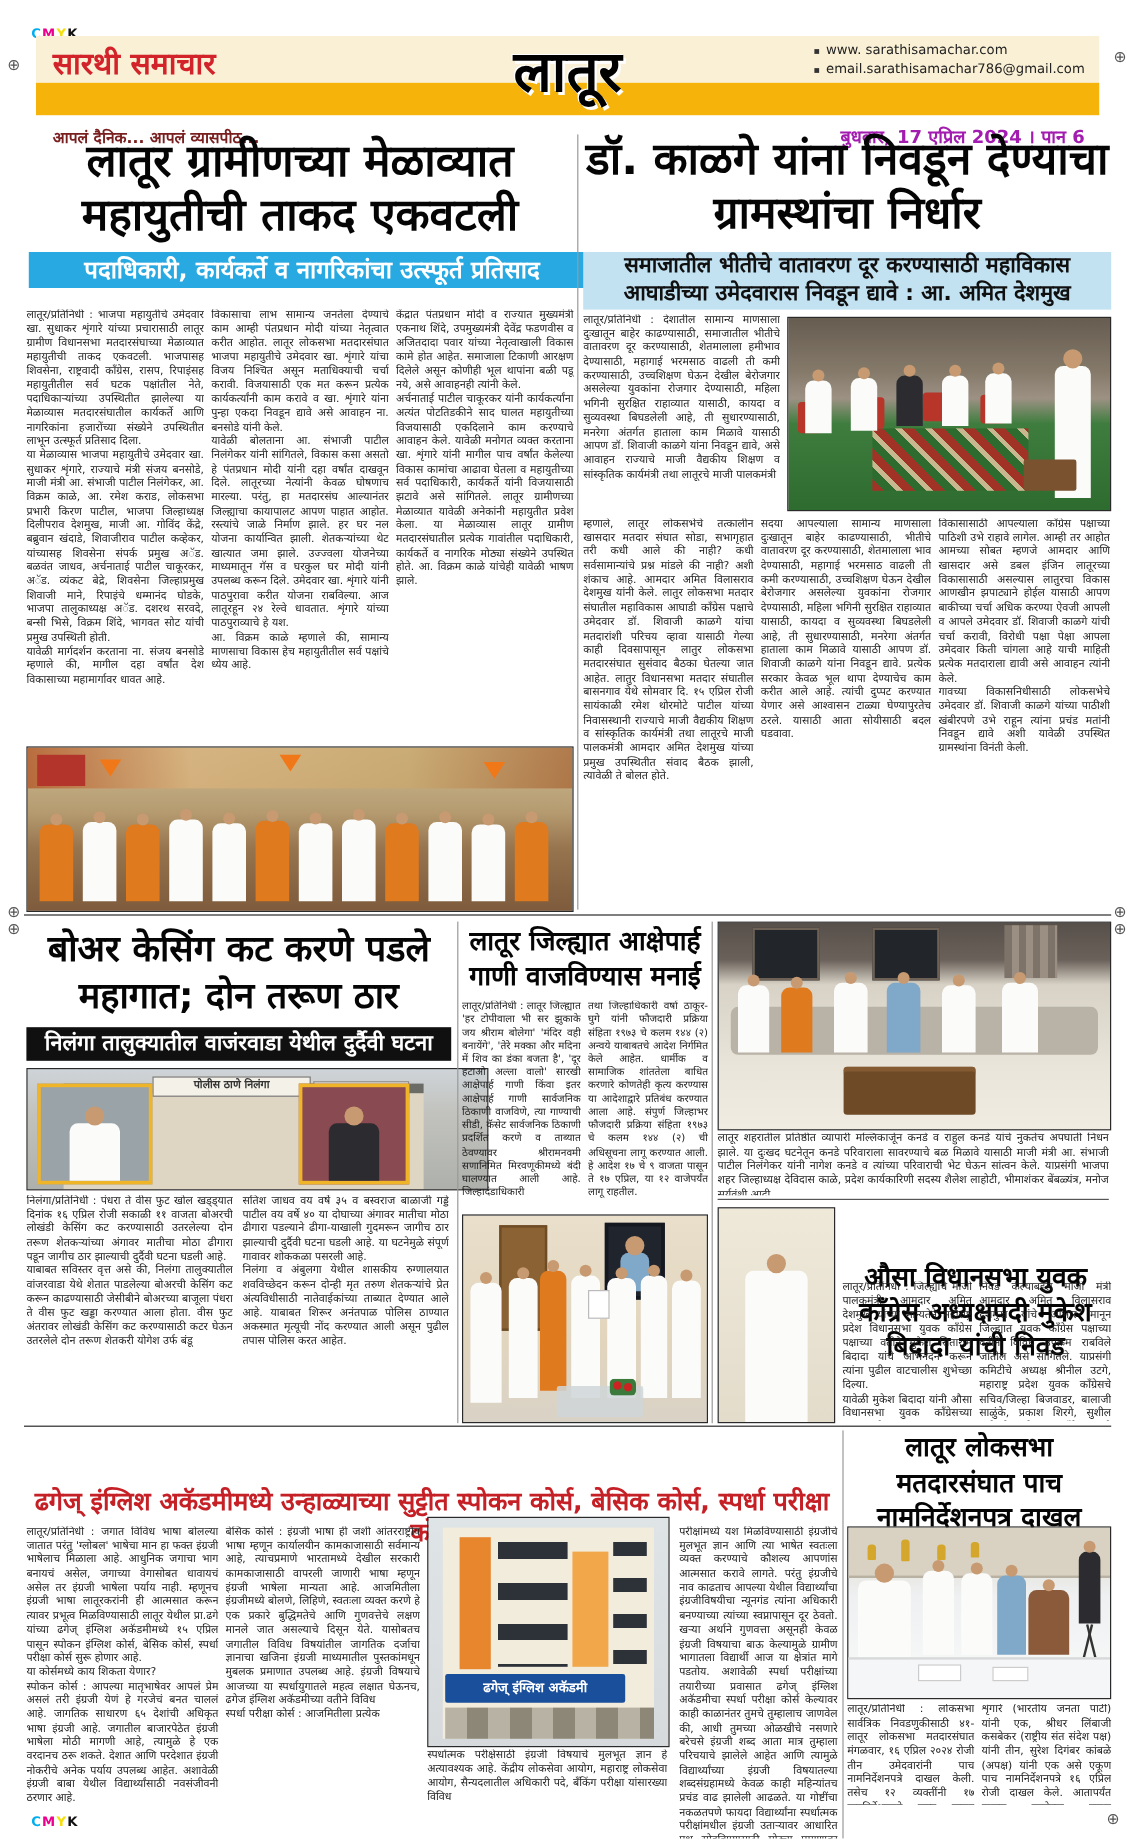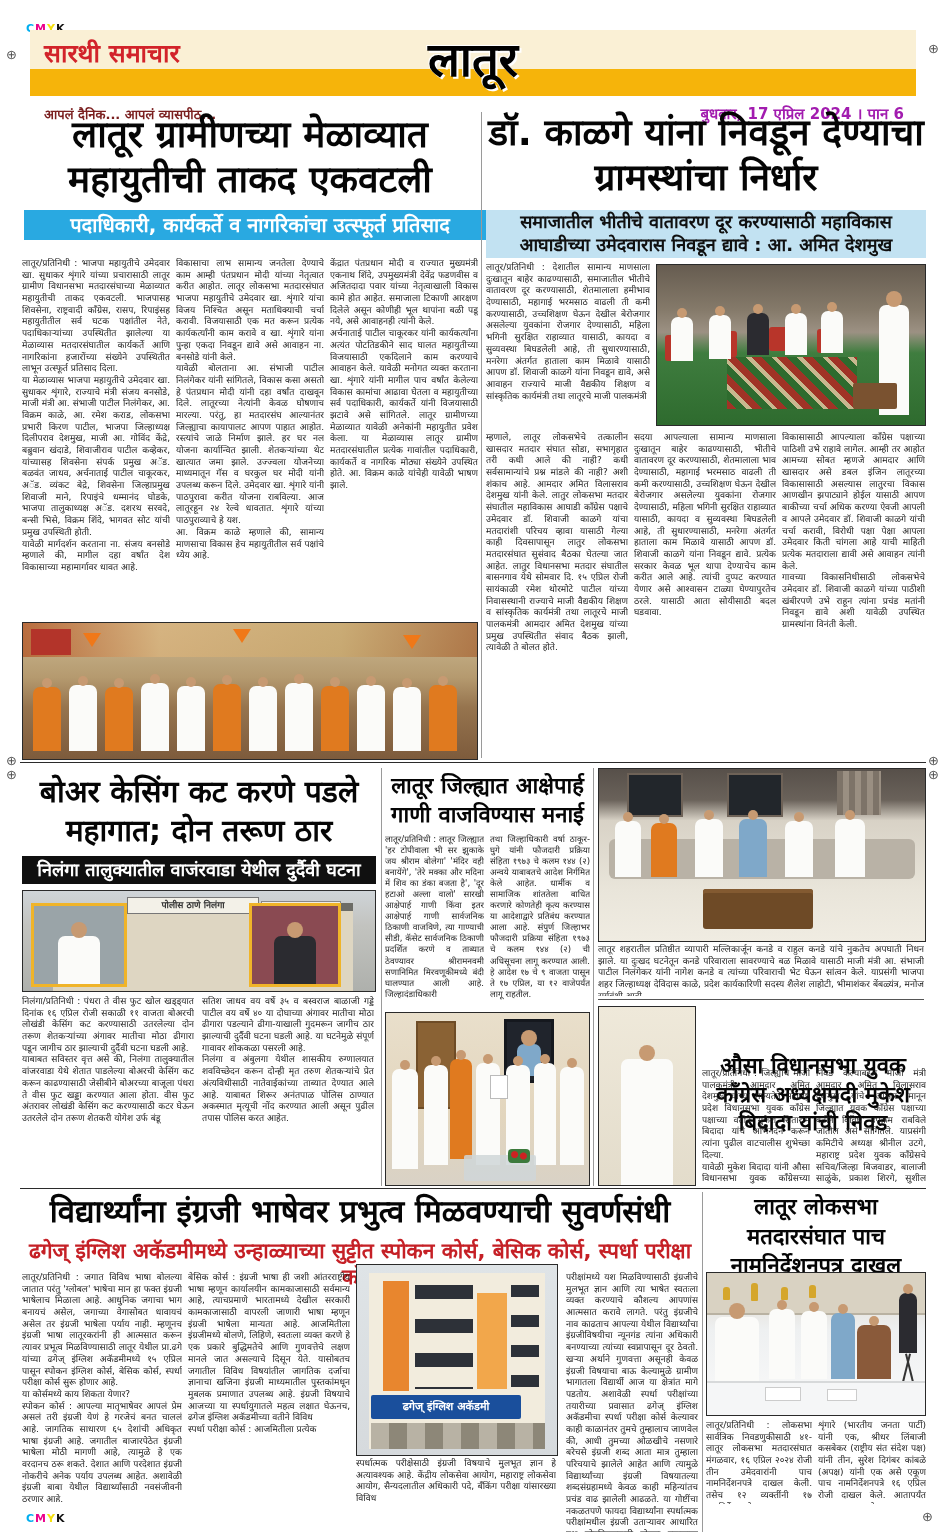--- a/index.html
+++ b/index.html
@@ -70,20 +70,24 @@
   <span class="regmark" style="left:6px;top:768px">⊕</span>
   <span class="regmark" style="left:928px;top:754px">⊕</span>
   <span class="regmark" style="left:928px;top:768px">⊕</span>
   <span class="regmark" style="left:922px;top:1510px">⊕</span>
 
   <div class="masthead">
     <div class="mh-top"></div>
     <div class="mh-bar"></div>
     <div class="nameplate">सारथी समाचार</div>
     <div class="city-title">लातूर</div>
+    <div class="contacts">
+      <div class="contact-line">www. sarathisamachar.com</div>
+      <div class="contact-line">email.sarathisamachar786@gmail.com</div>
+    </div>
     <div class="mh-bar" style="background:none;margin-top:32px;">
       <div class="tagline">आपलं दैनिक... आपलं व्यासपीठ...</div>
       <div class="dateline">बुधवार, 17 एप्रिल 2024 । पान 6</div>
     </div>
   </div>
 
   <div class="hl" style="left:20px;top:112px;width:460px;font-size:37px;line-height:1.22;">लातूर ग्रामीणच्या मेळाव्यात महायुतीची ताकद एकवटली</div>
   <div class="bar-blue" style="left:24px;top:210px;width:472px;height:30px;font-size:20px;line-height:30px;">पदाधिकारी, कार्यकर्ते व नागरिकांचा उत्स्फूर्त प्रतिसाद</div>
   <div class="bodytext" style="left:22px;top:258px;width:148px;height:360px;">लातूर/प्रतिनिधी : भाजपा महायुतीचे उमेदवार खा. सुधाकर शृंगारे यांच्या प्रचारासाठी लातूर ग्रामीण विधानसभा मतदारसंघाच्या मेळाव्यात महायुतीची ताकद एकवटली. भाजपासह शिवसेना, राष्ट्रवादी काँग्रेस, रासप, रिपाइंसह महायुतीतील सर्व घटक पक्षांतील नेते, पदाधिकाऱ्यांच्या उपस्थितीत झालेल्या या मेळाव्यास मतदारसंघातील कार्यकर्ते आणि नागरिकांना हजारोंच्या संख्येने उपस्थितीत लाभून उत्स्फूर्त प्रतिसाद दिला.
 या मेळाव्यास भाजपा महायुतीचे उमेदवार खा. सुधाकर शृंगारे, राज्याचे मंत्री संजय बनसोडे, माजी मंत्री आ. संभाजी पाटील निलंगेकर, आ. विक्रम काळे, आ. रमेश कराड, लोकसभा प्रभारी किरण पाटील, भाजपा जिल्हाध्यक्ष दिलीपराव देशमुख, माजी आ. गोविंद केंद्रे, बब्रुवान खंदाडे, शिवाजीराव पाटील कव्हेकर, यांच्यासह शिवसेना संपर्क प्रमुख अॅड. बळवंत जाधव, अर्चनाताई पाटील चाकूरकर, अॅड. व्यंकट बेद्रे, शिवसेना जिल्हाप्रमुख शिवाजी माने, रिपाइंचे धम्मानंद घोडके, भाजपा तालुकाध्यक्ष अॅड. दशरथ सरवदे, बन्सी भिसे, विक्रम शिंदे, भागवत सोट यांची प्रमुख उपस्थिती होती.
@@ -138,21 +142,21 @@
   <div class="bodytext" style="left:486px;top:432px;width:142px;height:326px;">म्हणाले, लातूर लोकसभेचे तत्कालीन खासदार मतदार संघात सोडा, सभागृहात तरी कधी आले की नाही? कधी सर्वसामान्यांचे प्रश्न मांडले की नाही? अशी शंकाच आहे. आमदार अमित विलासराव देशमुख यांनी केले. लातुर लोकसभा मतदार संघातील महाविकास आघाडी काँग्रेस पक्षाचे उमेदवार डॉ. शिवाजी काळगे यांचा मतदारांशी परिचय व्हावा यासाठी गेल्या काही दिवसापासून लातुर लोकसभा मतदारसंघात सुसंवाद बैठका घेतल्या जात आहेत. लातुर विधानसभा मतदार संघातील बासनगाव येथे सोमवार दि. १५ एप्रिल रोजी सायंकाळी रमेश थोरमोटे पाटील यांच्या निवासस्थानी राज्याचे माजी वैद्यकीय शिक्षण व सांस्कृतिक कार्यमंत्री तथा लातूरचे माजी पालकमंत्री आमदार अमित देशमुख यांच्या प्रमुख उपस्थितीत संवाद बैठक झाली, त्यावेळी ते बोलत होते.</div>
   <div class="bodytext" style="left:634px;top:432px;width:142px;height:326px;">सदया आपल्याला सामान्य माणसाला दुःखातून बाहेर काढण्यासाठी, भीतीचे वातावरण दूर करण्यासाठी, शेतमालाला भाव देण्यासाठी, महागाई भरमसाठ वाढली ती कमी करण्यासाठी, उच्चशिक्षण घेऊन देखील बेरोजगार असलेल्या युवकांना रोजगार देण्यासाठी, महिला भगिनी सुरक्षित राहाव्यात यासाठी, कायदा व सुव्यवस्था बिघडलेली आहे, ती सुधारण्यासाठी, मनरेगा अंतर्गत हाताला काम मिळावे यासाठी आपण डॉ. शिवाजी काळगे यांना निवडून द्यावे. प्रत्येक सरकार केवळ भूल थापा देण्याचेच काम करीत आले आहे. त्यांची दुप्पट करण्यात येणार असे आश्वासन टाळ्या घेण्यापुरतेच ठरले. यासाठी आता सोयीसाठी बदल घडवावा.</div>
   <div class="bodytext" style="left:782px;top:432px;width:143px;height:326px;">विकासासाठी आपल्याला काँग्रेस पक्षाच्या पाठिशी उभे राहावे लागेल. आम्ही तर आहोत आमच्या सोबत म्हणजे आमदार आणि खासदार असे डबल इंजिन लातूरच्या विकासासाठी असल्यास लातुरचा विकास आणखीन झपाट्याने होईल यासाठी आपण बाकीच्या चर्चा अधिक करण्या ऐवजी आपली व आपले उमेदवार डॉ. शिवाजी काळगे यांची चर्चा करावी, विरोधी पक्षा पेक्षा आपला उमेदवार किती चांगला आहे याची माहिती प्रत्येक मतदाराला द्यावी असे आवाहन त्यांनी केले.
 गावच्या विकासनिधीसाठी लोकसभेचे उमेदवार डॉ. शिवाजी काळगे यांच्या पाठीशी खंबीरपणे उभे राहून त्यांना प्रचंड मतांनी निवडून द्यावे अशी यावेळी उपस्थित ग्रामस्थांना विनंती केली.</div>
 
   <div class="hrule" style="left:20px;top:762px;width:906px;"></div>
 
   <div class="hl" style="left:20px;top:772px;width:358px;font-size:30px;line-height:1.3;">बोअर केसिंग कट करणे पडले महागात; दोन तरूण ठार</div>
   <div class="bar-black" style="left:22px;top:856px;width:354px;height:28px;font-size:18px;line-height:28px;">निलंगा तालुक्यातील वाजंरवाडा येथील दुर्दैवी घटना</div>
 
-  <div class="photo ph-police" style="left:22px;top:890px;width:352px;height:100px;">
+  <div class="photo ph-police" style="left:22px;top:890px;width:352px;height:100px;padding-left:31px;">
     <div class="bldg" style="left:30px;top:18px;width:300px;height:82px;"></div>
     <div class="abs" style="left:30px;top:12px;width:300px;height:8px;background:#6c6c66;"></div>
     <div class="signbox" style="left:104px;top:6px;width:130px;height:15px;font-size:9px;line-height:15px;">पोलीस ठाणे निलंगा</div>
     <div class="abs" style="left:238px;top:10px;width:78px;height:12px;background:#efece2;border:1px solid #888;"></div>
     <div class="inset" style="left:8px;top:12px;width:90px;height:78px;background:#9aa4a8;">
       <div class="person lg" style="left:24px;top:30px;width:42px;height:50px"></div>
     </div>
     <div class="inset" style="left:226px;top:12px;width:86px;height:78px;background:#8a4a52;">
       <div class="person lg bk" style="left:22px;top:30px;width:42px;height:50px"></div>
     </div>
@@ -207,21 +211,20 @@
   <div class="photo ph-bidada" style="left:598px;top:1006px;width:96px;height:178px;">
     <div class="person lg" style="left:22px;top:52px;width:52px;height:126px"></div>
   </div>
   <div class="hl" style="left:700px;top:1004px;width:226px;font-size:22px;line-height:1.3;margin-top:48px;">औसा विधानसभा युवक काँग्रेस अध्यक्षपदी मुकेश बिदादा यांची निवड</div>
   <div class="bodytext" style="left:702px;top:1068px;width:108px;height:116px;">लातूर/प्रतिनिधी : जिल्ह्याचे माजी पालकमंत्री आमदार अमित देशमुख यांच्या मान्यतेने महाराष्ट्र प्रदेश विधानसभा युवक काँग्रेस पक्षाच्या वतीने मुकेश सिताराम बिदादा यांचे अभिनंदन करून त्यांना पुढील वाटचालीस शुभेच्छा दिल्या.
 यावेळी मुकेश बिदादा यांनी औसा विधानसभा युवक काँग्रेसच्या अध्यक्षपदी</div>
   <div class="bodytext" style="left:816px;top:1068px;width:110px;height:116px;">निवड केल्याबद्दल माजी मंत्री आमदार अमित विलासराव देशमुख यांचे आभार मानून जिल्ह्यात युवक काँग्रेस पक्षाच्या वतीने विविध उपक्रम राबविले जातील असे सांगितले. याप्रसंगी कमिटीचे अध्यक्ष श्रीनील उटगे, महाराष्ट्र प्रदेश युवक काँग्रेसचे सचिव/जिल्हा बिजवाडर, बालाजी साळुंके, प्रकाश शिरगे, सुशील सूर्यवंशी आदी युवक काँग्रेस पक्षाचे विविध पदाधिकारी उपस्थित होते.</div>
 
   <div class="hrule" style="left:20px;top:1188px;width:906px;"></div>
 
-  <div class="hl" style="left:20px;top:1192px;width:680px;font-size:31px;line-height:1.25;">विद्यार्थ्यांना इंग्रजी भाषेवर प्रभुत्व मिळवण्याची सुवर्णसंधी</div>
   <div class="sub-red" style="left:20px;top:1238px;width:680px;font-size:21px;line-height:1.25;">ढगेज् इंग्लिश अकॅडमीमध्ये उन्हाळ्याच्या सुट्टीत स्पोकन कोर्स, बेसिक कोर्स, स्पर्धा परीक्षा कोर्स</div>
   <div class="bodytext" style="left:22px;top:1272px;width:160px;height:230px;">लातूर/प्रतिनिधी : जगात विविध भाषा बोलल्या जातात परंतु 'ग्लोबल' भाषेचा मान हा फक्त इंग्रजी भाषेलाच मिळाला आहे. आधुनिक जगाचा भाग बनायचं असेल, जगाच्या वेगासोबत धावायचं असेल तर इंग्रजी भाषेला पर्याय नाही. म्हणूनच इंग्रजी भाषा लातूरकरांनी ही आत्मसात करून त्यावर प्रभूत्व मिळविण्यासाठी लातूर येथील प्रा.ढगे यांच्या ढगेज् इंग्लिश अकॅडमीमध्ये १५ एप्रिल पासून स्पोकन इंग्लिश कोर्स, बेसिक कोर्स, स्पर्धा परीक्षा कोर्स सुरू होणार आहे.
 या कोर्समध्ये काय शिकता येणार?
 स्पोकन कोर्स : आपल्या मातृभाषेवर आपलं प्रेम असलं तरी इंग्रजी येणं हे गरजेचं बनत चाललं आहे. जागतिक साधारण ६५ देशांची अधिकृत भाषा इंग्रजी आहे. जगातील बाजारपेठेत इंग्रजी भाषेला मोठी मागणी आहे, त्यामुळे हे एक वरदानच ठरू शकते. देशात आणि परदेशात इंग्रजी नोकरीचे अनेक पर्याय उपलब्ध आहेत. अशावेळी इंग्रजी बाबा येथील विद्यार्थ्यांसाठी नवसंजीवनी ठरणार आहे.</div>
   <div class="bodytext" style="left:188px;top:1272px;width:162px;height:230px;">बेसिक कोर्स : इंग्रजी भाषा ही जशी आंतरराष्ट्रीय भाषा म्हणून कार्यालयीन कामकाजासाठी सर्वमान्य आहे, त्याचप्रमाणे भारतामध्ये देखील सरकारी कामकाजासाठी वापरली जाणारी भाषा म्हणून इंग्रजी भाषेला मान्यता आहे. आजमितीला इंग्रजीमध्ये बोलणे, लिहिणे, स्वतःला व्यक्त करणे हे एक प्रकारे बुद्धिमतेचे आणि गुणवत्तेचे लक्षण मानले जात असल्याचे दिसून येते. यासोबतच जगातील विविध विषयांतील जागतिक दर्जाचा ज्ञानाचा खजिना इंग्रजी माध्यमातील पुस्तकांमधून मुबलक प्रमाणात उपलब्ध आहे. इंग्रजी विषयाचे आजच्या या स्पर्धायुगातले महत्व लक्षात घेऊनच, ढगेज इंग्लिश अकॅडमीच्या वतीने विविध
 स्पर्धा परीक्षा कोर्स : आजमितीला प्रत्येक</div>
 
   <div class="photo ph-academy" style="left:356px;top:1264px;width:200px;height:190px;">
     <div class="abs" style="left:12px;top:8px;width:176px;height:176px;background:#f2ecdd;"></div>
     <div class="abs" style="left:26px;top:16px;width:26px;height:110px;background:#E8862E;"></div>

